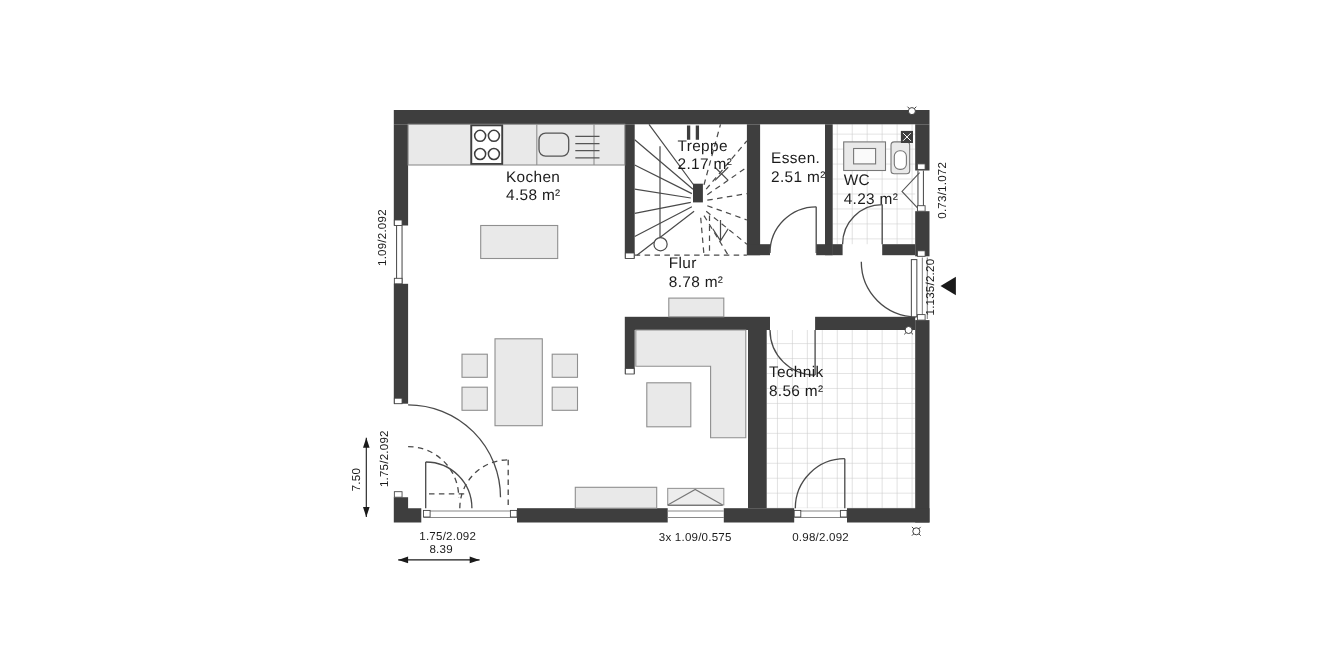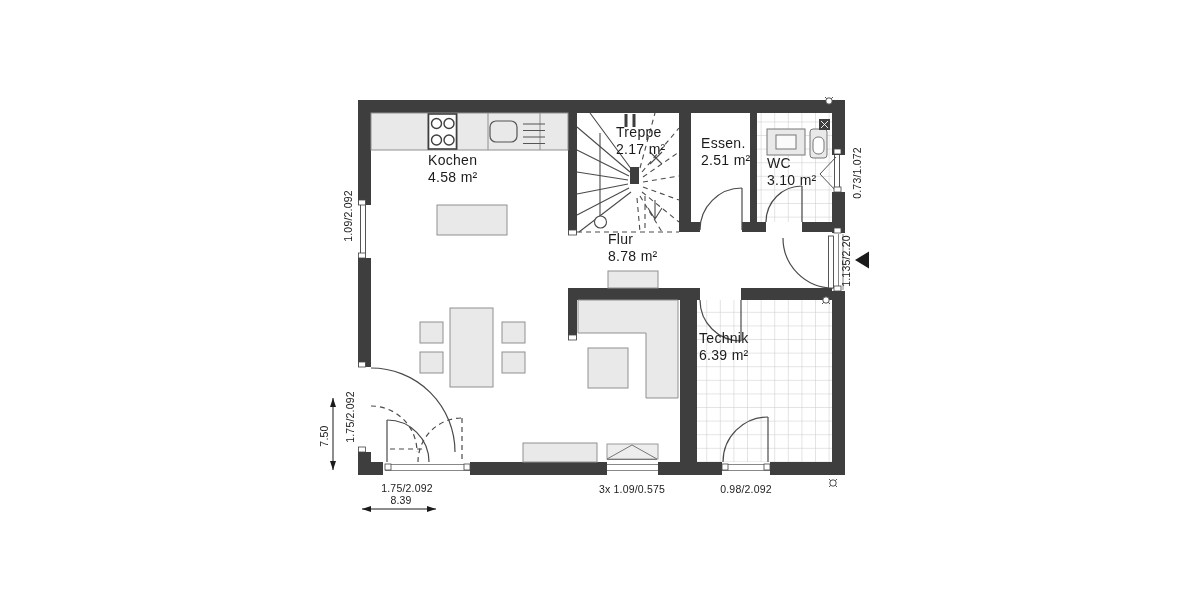--- a/index.html
+++ b/index.html
@@ -205,43 +205,43 @@
       <path d="M822,296 L830,304 M830,296 L822,304"></path>
           <circle cx="826" cy="300" r="3.2"></circle>
     </g>
     <g>
       <path d="M829,479 L837,487 M837,479 L829,487"></path>
           <circle cx="833" cy="483" r="3.2"></circle>
     </g>
   </g>
 </svg>
 
-<div class="label room" style="left:428px;top:152px">
+<div class="label room" style="left:460px;top:152px">
   <div>Kochen</div>
   <div>4.58 m²</div>
 </div>
 <div class="label room" style="left:616px;top:124px">
   <div>Treppe</div>
   <div>2.17 m²</div>
 </div>
 <div class="label room" style="left:701px;top:135px">
   <div>Essen.</div>
   <div>2.51 m²</div>
 </div>
 <div class="label room" style="left:767px;top:155px">
   <div>WC</div>
-  <div>3.10 m²</div>
+  <div>4.23 m²</div>
 </div>
 <div class="label room" style="left:608px;top:231px">
   <div>Flur</div>
   <div>8.78 m²</div>
 </div>
 <div class="label room" style="left:699px;top:330px">
   <div>Technik</div>
-  <div>6.39 m²</div>
+  <div>8.56 m²</div>
 </div>
 
 <div class="label dim rot" style="left:348px;top:216px">1.09/2.092</div>
 <div class="label dim rot" style="left:350px;top:417px">1.75/2.092</div>
 <div class="label dim rot" style="left:324px;top:436px">7.50</div>
 <div class="label dim" style="left:407px;top:488px">1.75/2.092</div>
 <div class="label dim" style="left:401px;top:500px">8.39</div>
 <div class="label dim" style="left:632px;top:489px">3x 1.09/0.575</div>
 <div class="label dim" style="left:746px;top:489px">0.98/2.092</div>
 <div class="label dim rot" style="left:857px;top:173px">0.73/1.072</div>

